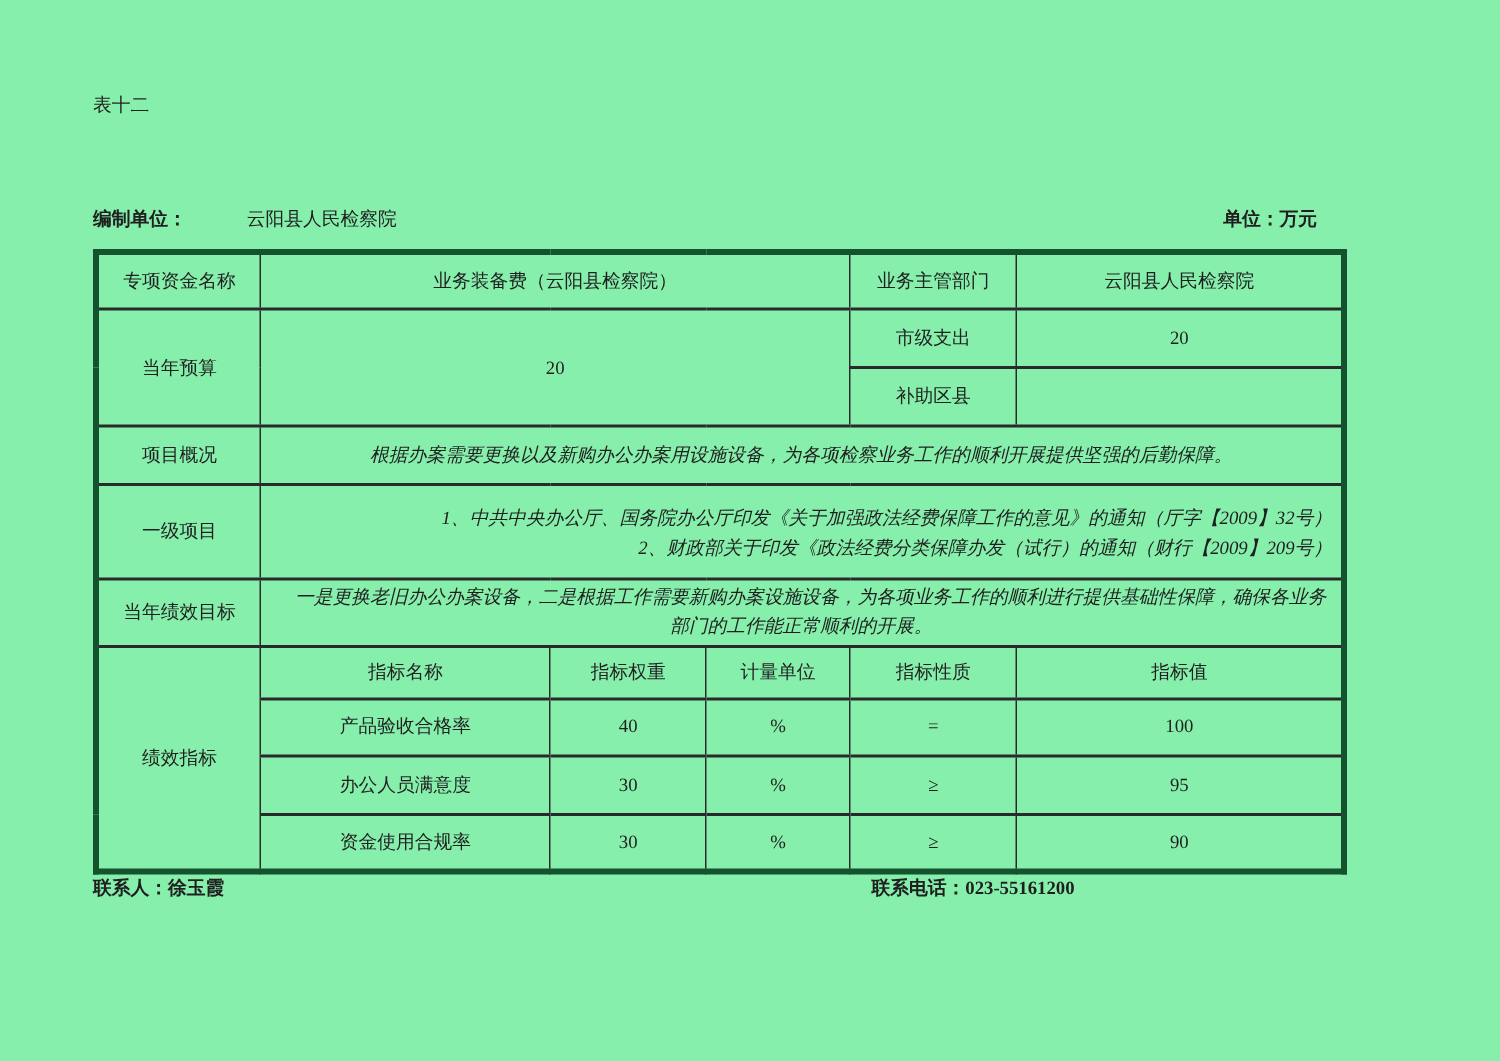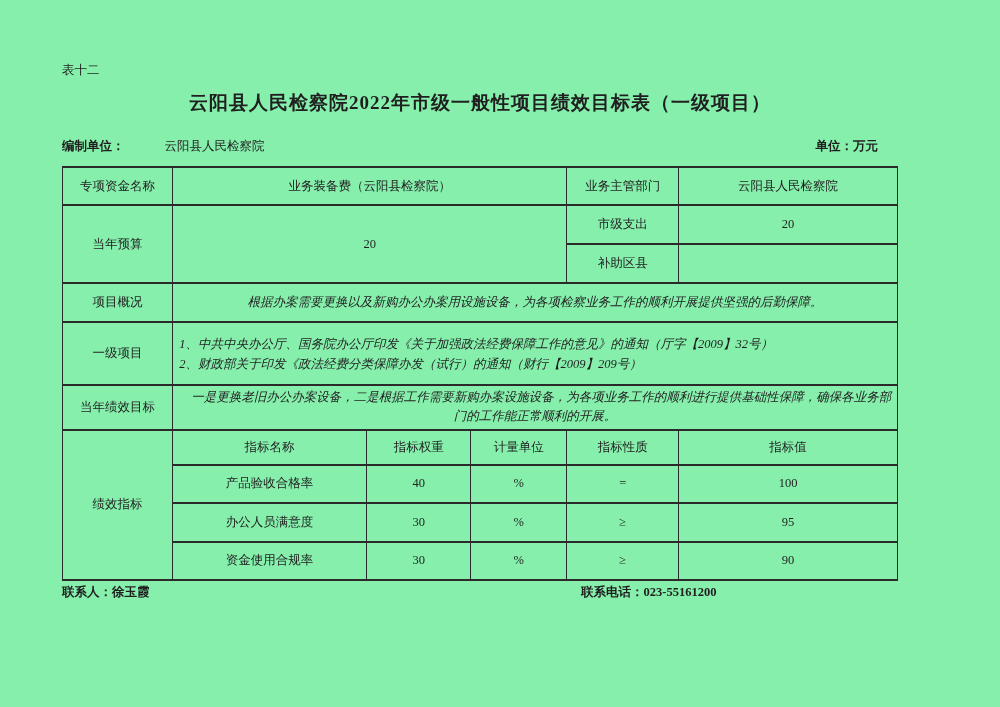--- a/index.html
+++ b/index.html
@@ -28,50 +28,49 @@
   .meta-label { font-weight:bold; }
   .meta-value { margin-left:40px; }
   .meta-unit { position:absolute; right:20px; top:0; font-weight:bold; }
 
   table.main {
     position:absolute; left:62px; top:166px;
     width:836px;
     border-collapse:collapse;
     table-layout:fixed;
     font-size:12.5px;
-    border:1px solid #14532d;
+    border:4px solid #14532d;
   }
   table.main td {
     border-left:1px solid #2a2a2a;
     border-right:1px solid #2a2a2a;
     border-top:2px solid #2a2a2a;
     border-bottom:2px solid #2a2a2a;
     text-align:center;
     vertical-align:middle;
     padding:2px 4px;
     overflow:hidden;
   }
   td.cell-left { text-align:left; padding:3px 8px; line-height:1.55;font-style:italic; }
   td.indent-first { text-indent:1em; }
-  .basis-line { text-align:left; line-height:1.6; }
+  .basis-line { text-align:right; line-height:1.6; }
 
   .contact-row {
     position:absolute; left:62px; top:584px; width:836px;
     font-size:12.5px; font-weight:bold;
   }
   .contact-phone { position:absolute; left:506px; top:0;margin-left:13px; }
 </style>
 </head>
 <body>
 
 <div class="page">
 
   <div class="table-no">表十二</div>
 
-  <div class="doc-title">云阳县人民检察院2022年市级一般性项目绩效目标表（一级项目）</div>
 
   <div class="meta-row">
     <span class="meta-label">编制单位：</span><span class="meta-value">云阳县人民检察院</span>
     <span class="meta-unit">单位：万元</span>
   </div>
 
   <table class="main">
     <colgroup>
       <col style="width:13.2%">
       <col style="width:23.2%">

